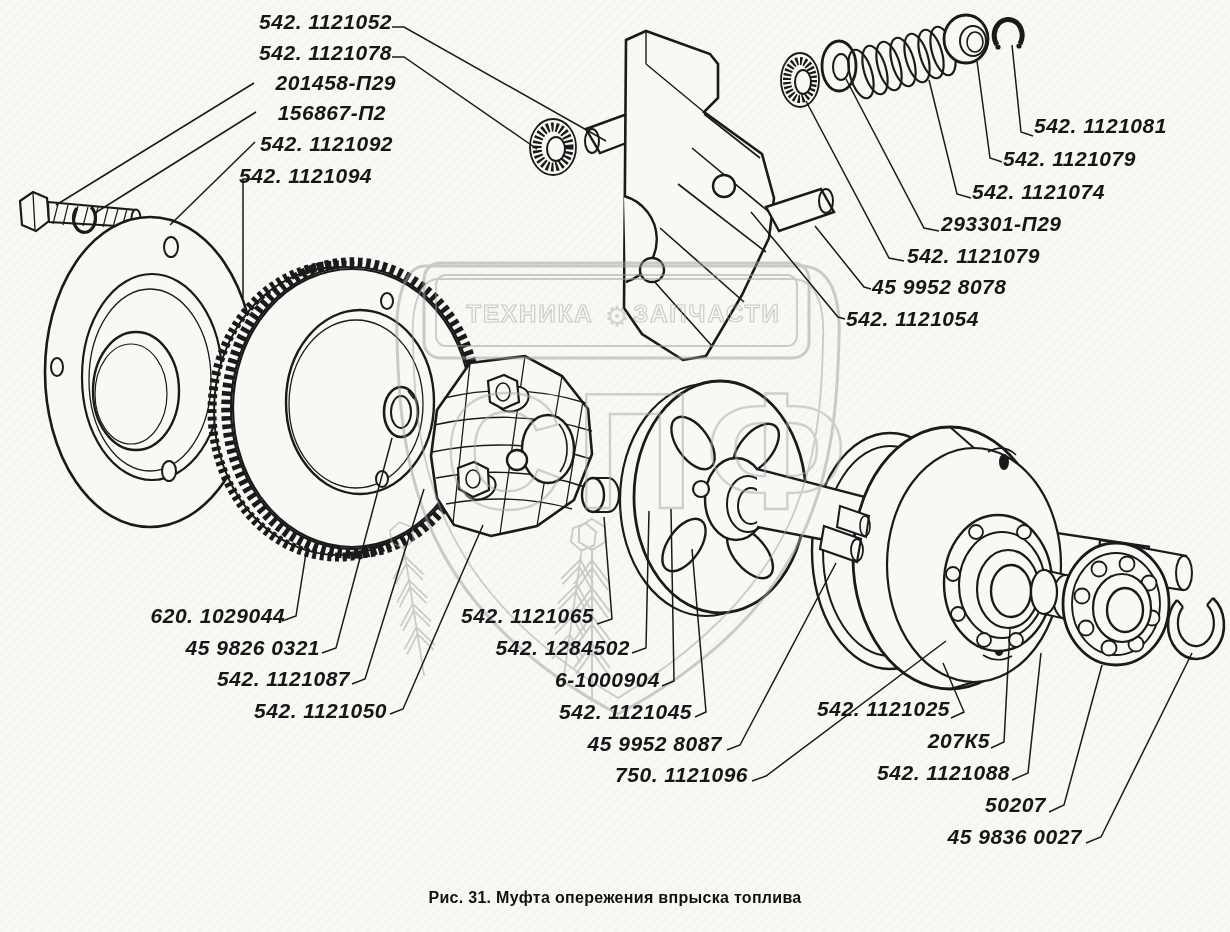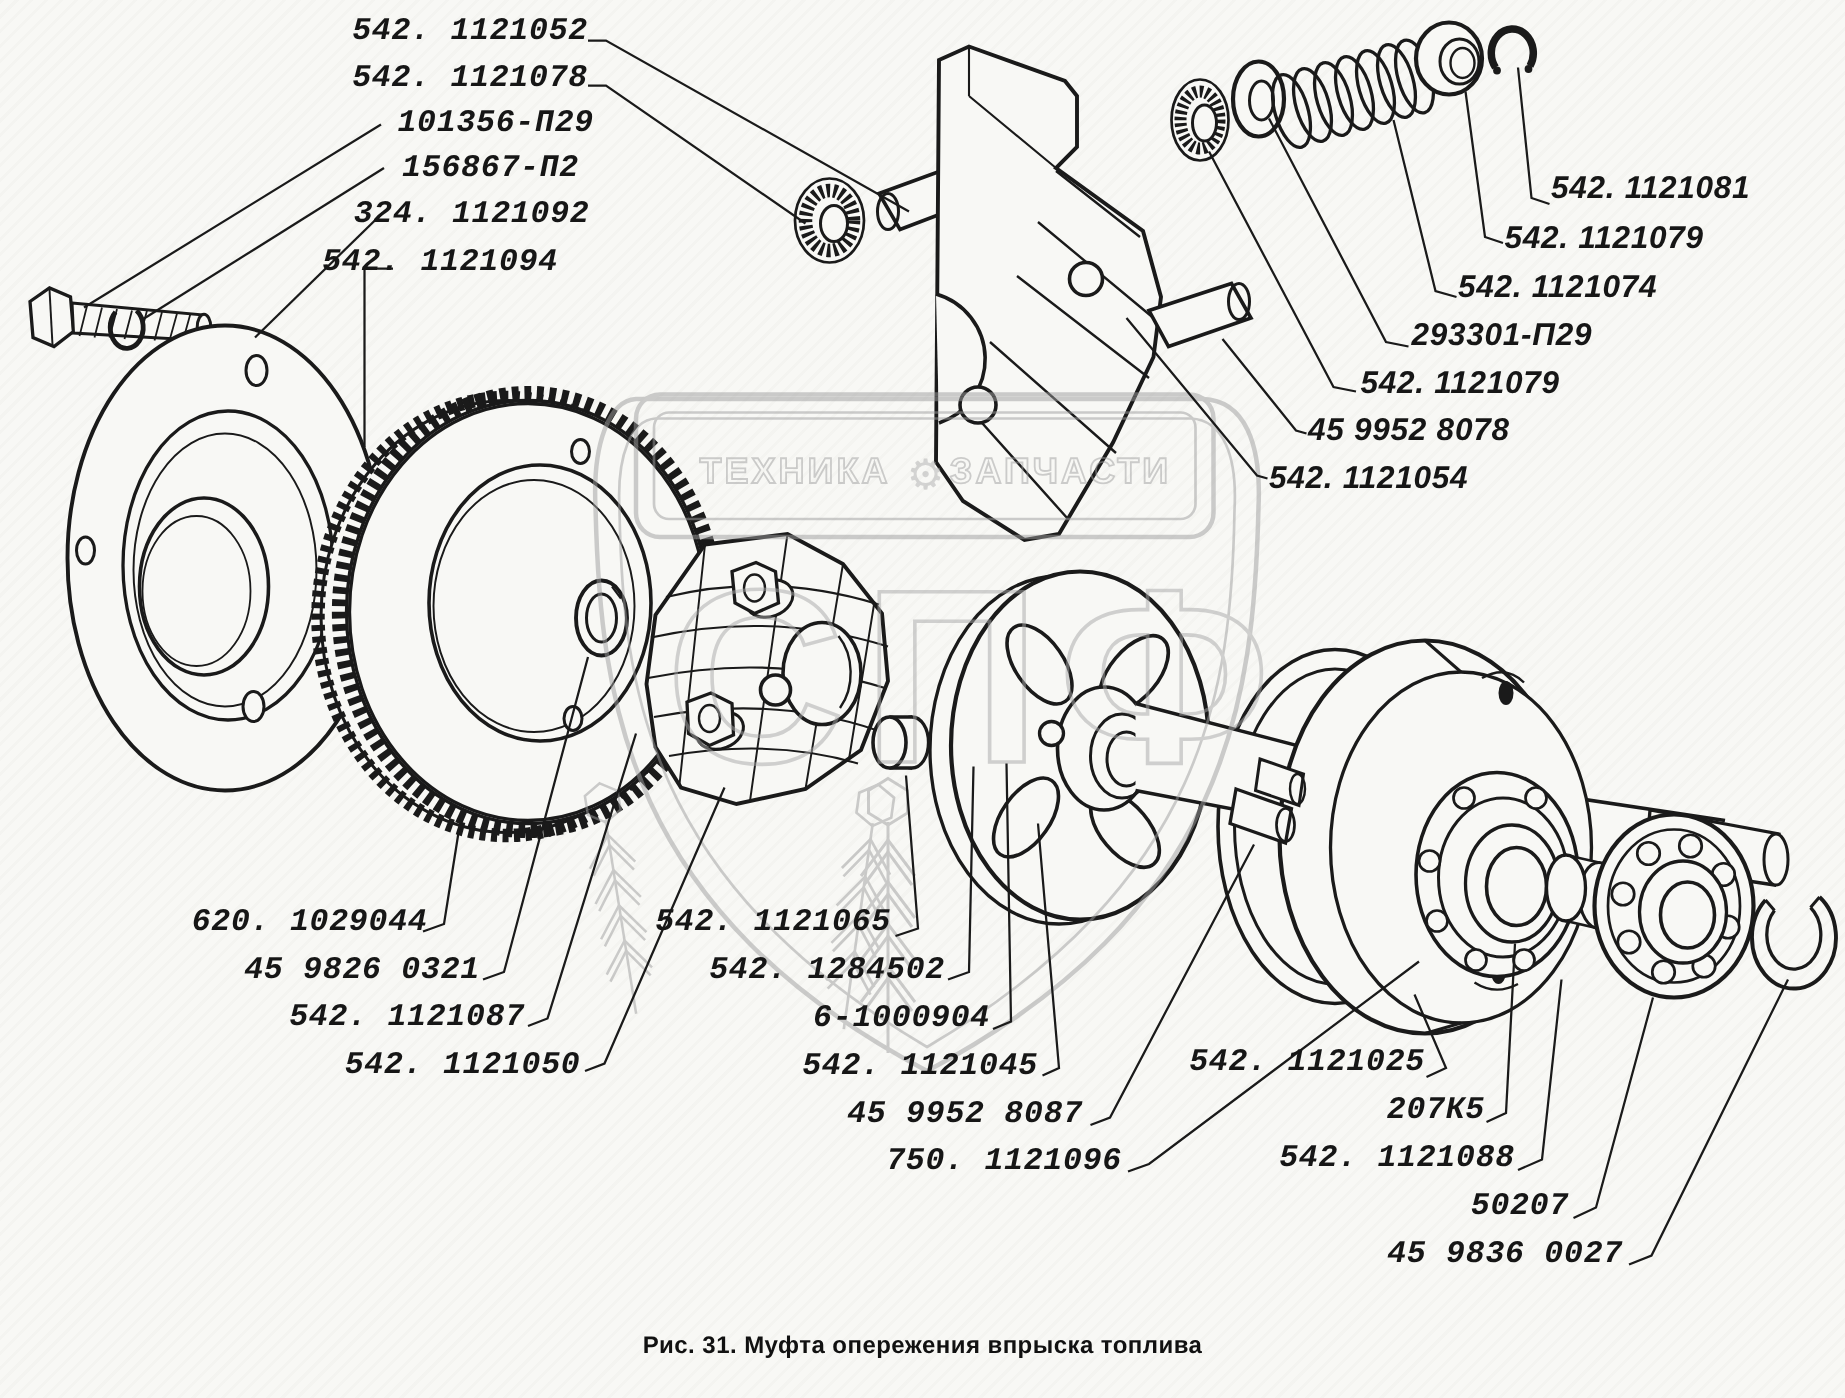--- a/index.html
+++ b/index.html
@@ -1,21 +1,21 @@
 <!DOCTYPE html>
 <html><head>
 <meta charset="utf-8">
 <style>
   html,body{margin:0;padding:0;}
   #page{position:relative;width:1230px;height:932px;background:#f8f8f5;overflow:hidden;
     background-image:repeating-linear-gradient(135deg, rgba(120,120,105,0.03) 0 2px, transparent 2px 7px);
     font-family:"Liberation Sans", sans-serif;}
   .lbl{position:absolute;font:italic 600 21px "Liberation Sans", sans-serif;color:#161616;
        letter-spacing:0.5px;white-space:nowrap;line-height:24px;}
-  .lbl.r{text-align:right;font-family:Liberation Mono, monospace;}
+  .lbl.r{text-align:right;}
   #caption{position:absolute;left:0;right:0;top:889px;text-align:center;
            font:bold 16px "Liberation Sans", sans-serif;color:#111;letter-spacing:0.3px;}
   svg{position:absolute;left:0;top:0;}
   .ink{stroke:#1a1a1a;fill:none;}
   .fill{fill:#f8f8f5;}
 </style>
 </head>
 <body>
 
 <div id="page">
@@ -274,23 +274,23 @@
     <path d="M951,718 L964,712 L943,663"></path>
     <path d="M991,748 L1004,742 L1010,629"></path>
     <path d="M1012,780 L1028,773 L1041,653"></path>
     <path d="M1049,812 L1064,805 L1102,665"></path>
     <path d="M1086,843 L1101,837 L1192,653"></path>
   </g>
 </svg>
 
   <div class="lbl r" style="right:838px;top:10px">542. 1121052</div>
   <div class="lbl r" style="right:838px;top:41px">542. 1121078</div>
-  <div class="lbl r" style="right:834px;top:71px">101356-П29</div>
+  <div class="lbl r" style="right:834px;top:71px">201458-П29</div>
   <div class="lbl r" style="right:844px;top:101px">156867-П2</div>
-  <div class="lbl r" style="right:837px;top:132px">324. 1121092</div>
+  <div class="lbl r" style="right:837px;top:132px">542. 1121092</div>
   <div class="lbl r" style="right:858px;top:164px">542. 1121094</div>
 
   <div class="lbl" style="left:1034px;top:114px">542. 1121081</div>
   <div class="lbl" style="left:1003px;top:147px">542. 1121079</div>
   <div class="lbl" style="left:972px;top:180px">542. 1121074</div>
   <div class="lbl" style="left:941px;top:212px">293301-П29</div>
   <div class="lbl" style="left:907px;top:244px">542. 1121079</div>
   <div class="lbl" style="left:872px;top:275px">45 9952 8078</div>
   <div class="lbl" style="left:846px;top:307px">542. 1121054</div>
 

